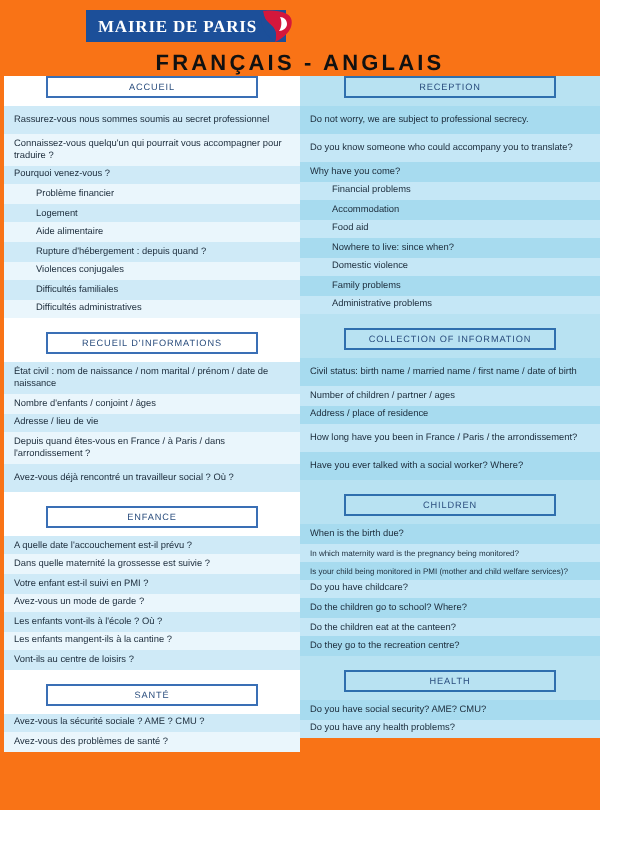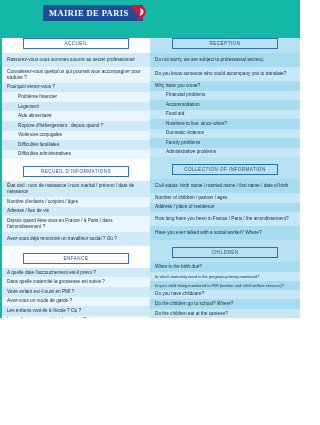--- a/index.html
+++ b/index.html
@@ -7,22 +7,22 @@
   html, body {
     width: 300px;
     height: 425px;
     background: #ffffff;
     font-family: "Liberation Sans", sans-serif;
   }
 
   #page {
     position: relative;
     width: 300px;
-    height: 318px;
-    background: #14b8a6;
+    height: 405px;
+    background: #f97316;
     overflow: hidden;
   }
 
   
   .header-bar {
     position: absolute;
     left: 43px;
     top: 5px;
     width: 100px;
     height: 16px;
@@ -121,20 +121,21 @@
   <div class="header-bar">
     <span class="logo-text">MAIRIE DE PARIS</span>
   </div>
 
   <svg class="logo-mark" viewBox="0 0 34 36">
     <path d="M3 3 C3 3 18 1 27 6 C31 8 33 13 31 19 C29 25 22 31 15 34 C17 27 16 22 12 18 C8 14 4 12 3 3 Z" fill="#d4173c"></path>
     <path d="M3 3 C4 12 8 14 12 18 C16 22 17 27 15 34 C10 30 4 24 2 17 C0.6 11 1.5 6 3 3 Z" fill="#1c4f99"></path>
     <path d="M20 9 C24 9 27 12 27 16 C27 20 23 23 19 23 C22 19 22 13 20 9 Z" fill="#ffffff"></path>
   </svg>
 
+  <div class="page-title">FRANÇAIS  -  ANGLAIS</div>
 
   <div class="col col-fr" id="col-fr">
       <div class="section">
         <div class="banner">ACCUEIL</div>
         <div class="spacer-sm"></div>
         <div class="row a tall">Rassurez-vous nous sommes soumis au secret professionnel</div>
         <div class="row b tall">Connaissez-vous quelqu'un qui pourrait vous accompagner pour traduire ?</div>
         <div class="row a">Pourquoi venez-vous ?</div>
         <div class="row b indent">Problème financier</div>
         <div class="row a indent">Logement</div>

